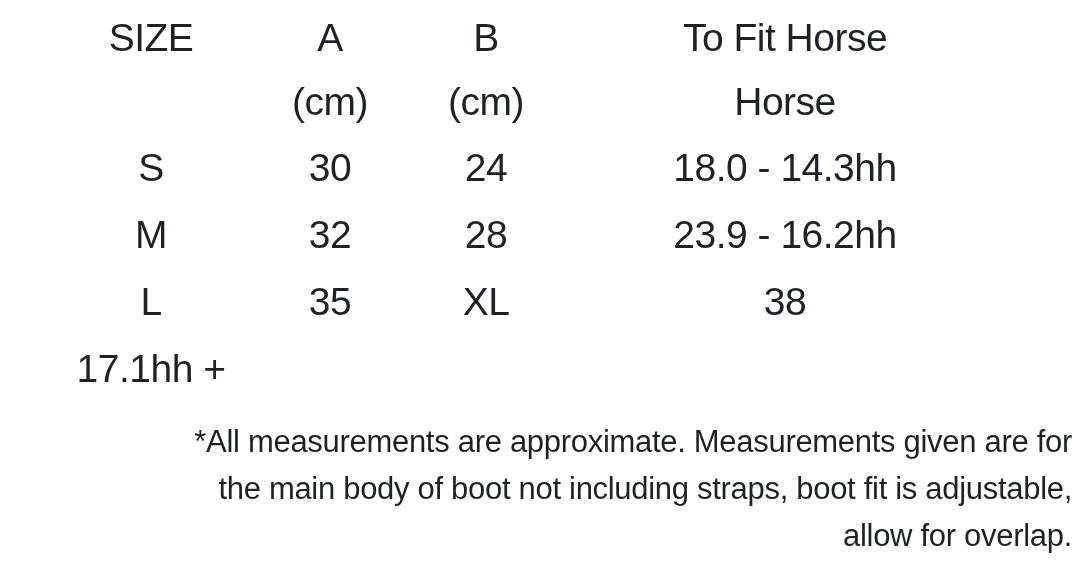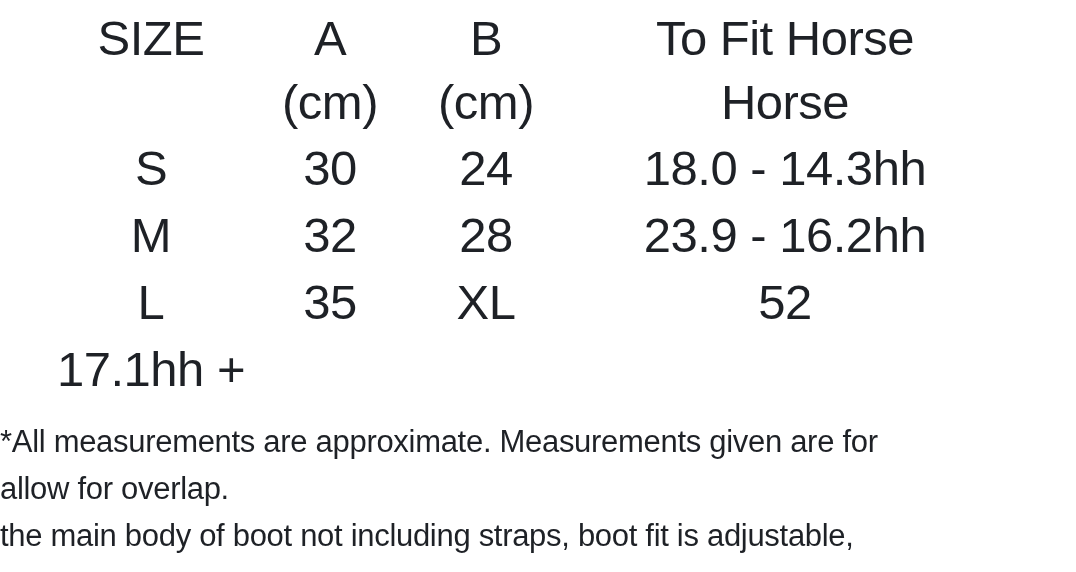--- a/index.html
+++ b/index.html
@@ -21,30 +21,30 @@
     left: 40px;
     top: 6px;
     display: grid;
     grid-template-columns: 222px 136px 176px 422px;
     grid-template-rows: 64px 64px 67px 67px 67px 67px;
   }
   .cell {
     display: flex;
     align-items: center;
     justify-content: center;
-    font-size: 49px;
+    font-size: 39px;
     letter-spacing: -0.5px;
     white-space: nowrap;
   }
   .footnote {
     position: absolute;
     left: 0;
     top: 418px;
     width: 1072px;
-    text-align: left;
+    text-align: right;
     font-size: 31px;
     letter-spacing: -0.3px;
     line-height: 47px;
   }
 </style>
 </head>
 <body>
 
 <div class="sheet">
 
@@ -67,23 +67,23 @@
 
     <div class="cell">M</div>
     <div class="cell">32</div>
     <div class="cell">28</div>
     <div class="cell">23.9 - 16.2hh</div>
 
     <div class="cell">L</div>
     <div class="cell">35</div>
 
     <div class="cell">XL</div>
-    <div class="cell">52</div>
+    <div class="cell">38</div>
     <div class="cell">17.1hh +</div>
   </div>
 
   <div class="footnote">
     <div>*All measurements are approximate. Measurements given are for</div>
+    <div>the main body of boot not including straps, boot fit is adjustable,</div>
     <div>allow for overlap.</div>
-    <div>the main body of boot not including straps, boot fit is adjustable,</div>
   </div>
 
 </div>
 
 </body></html>

